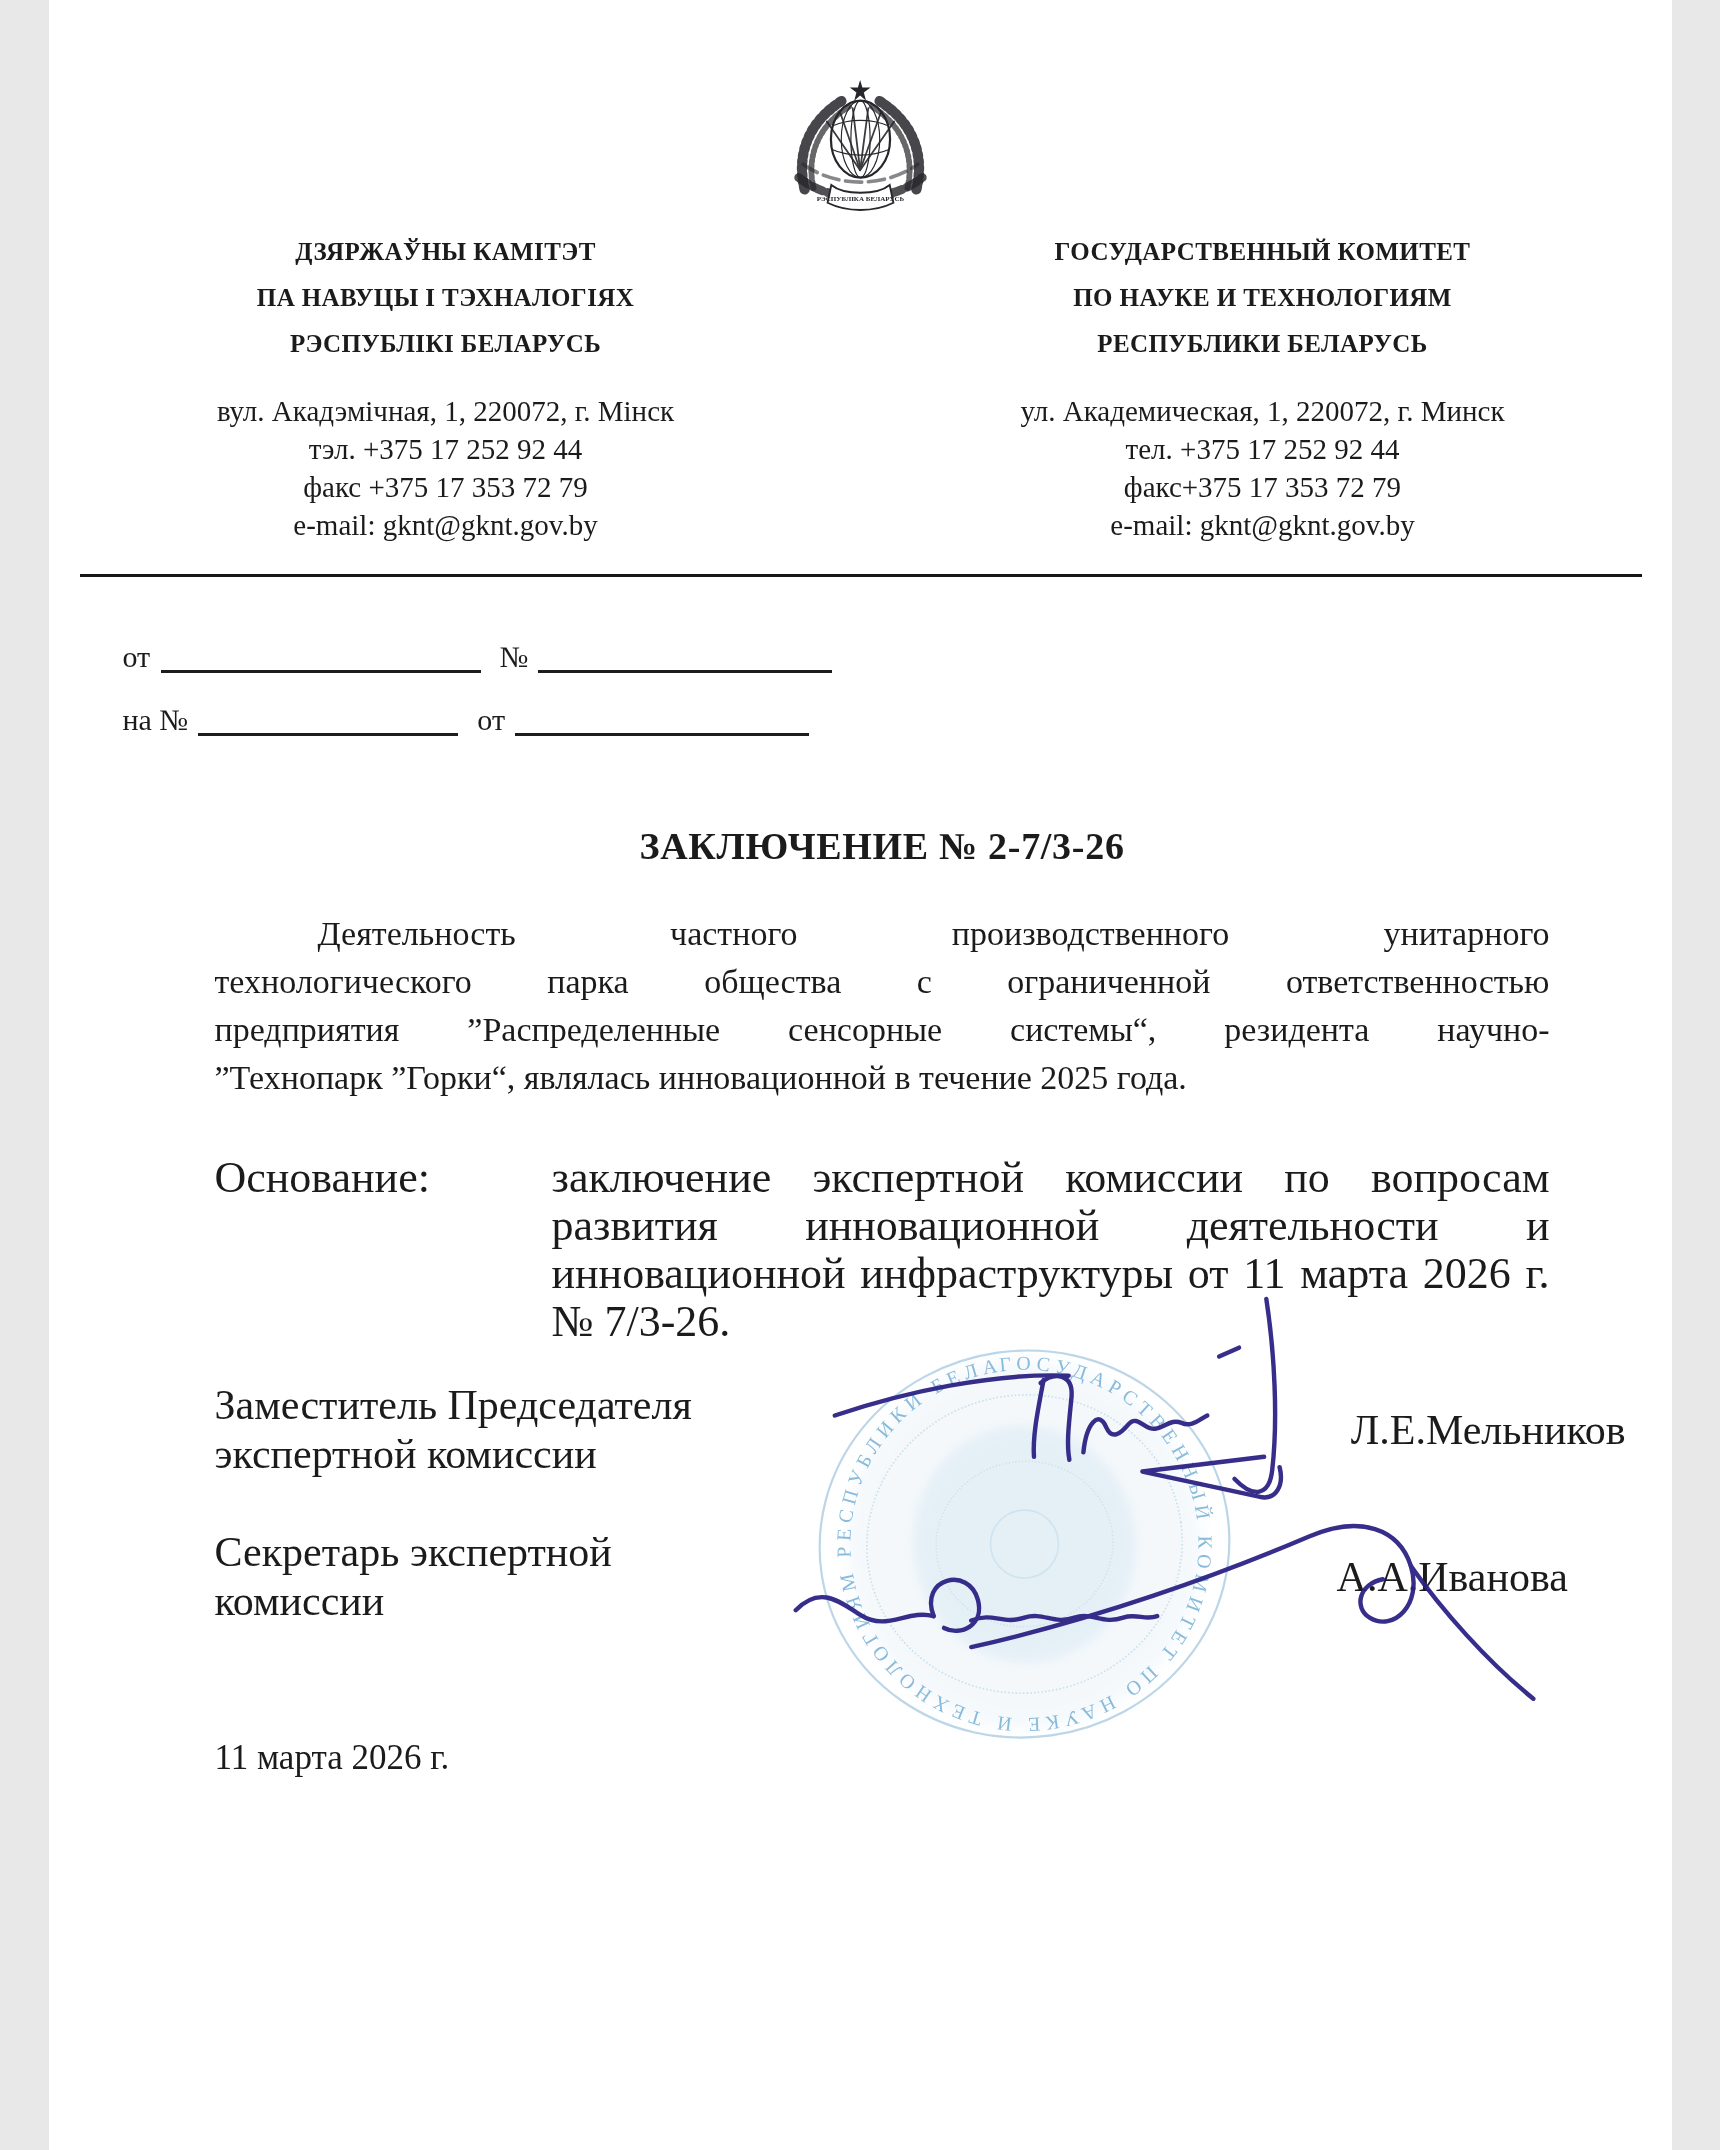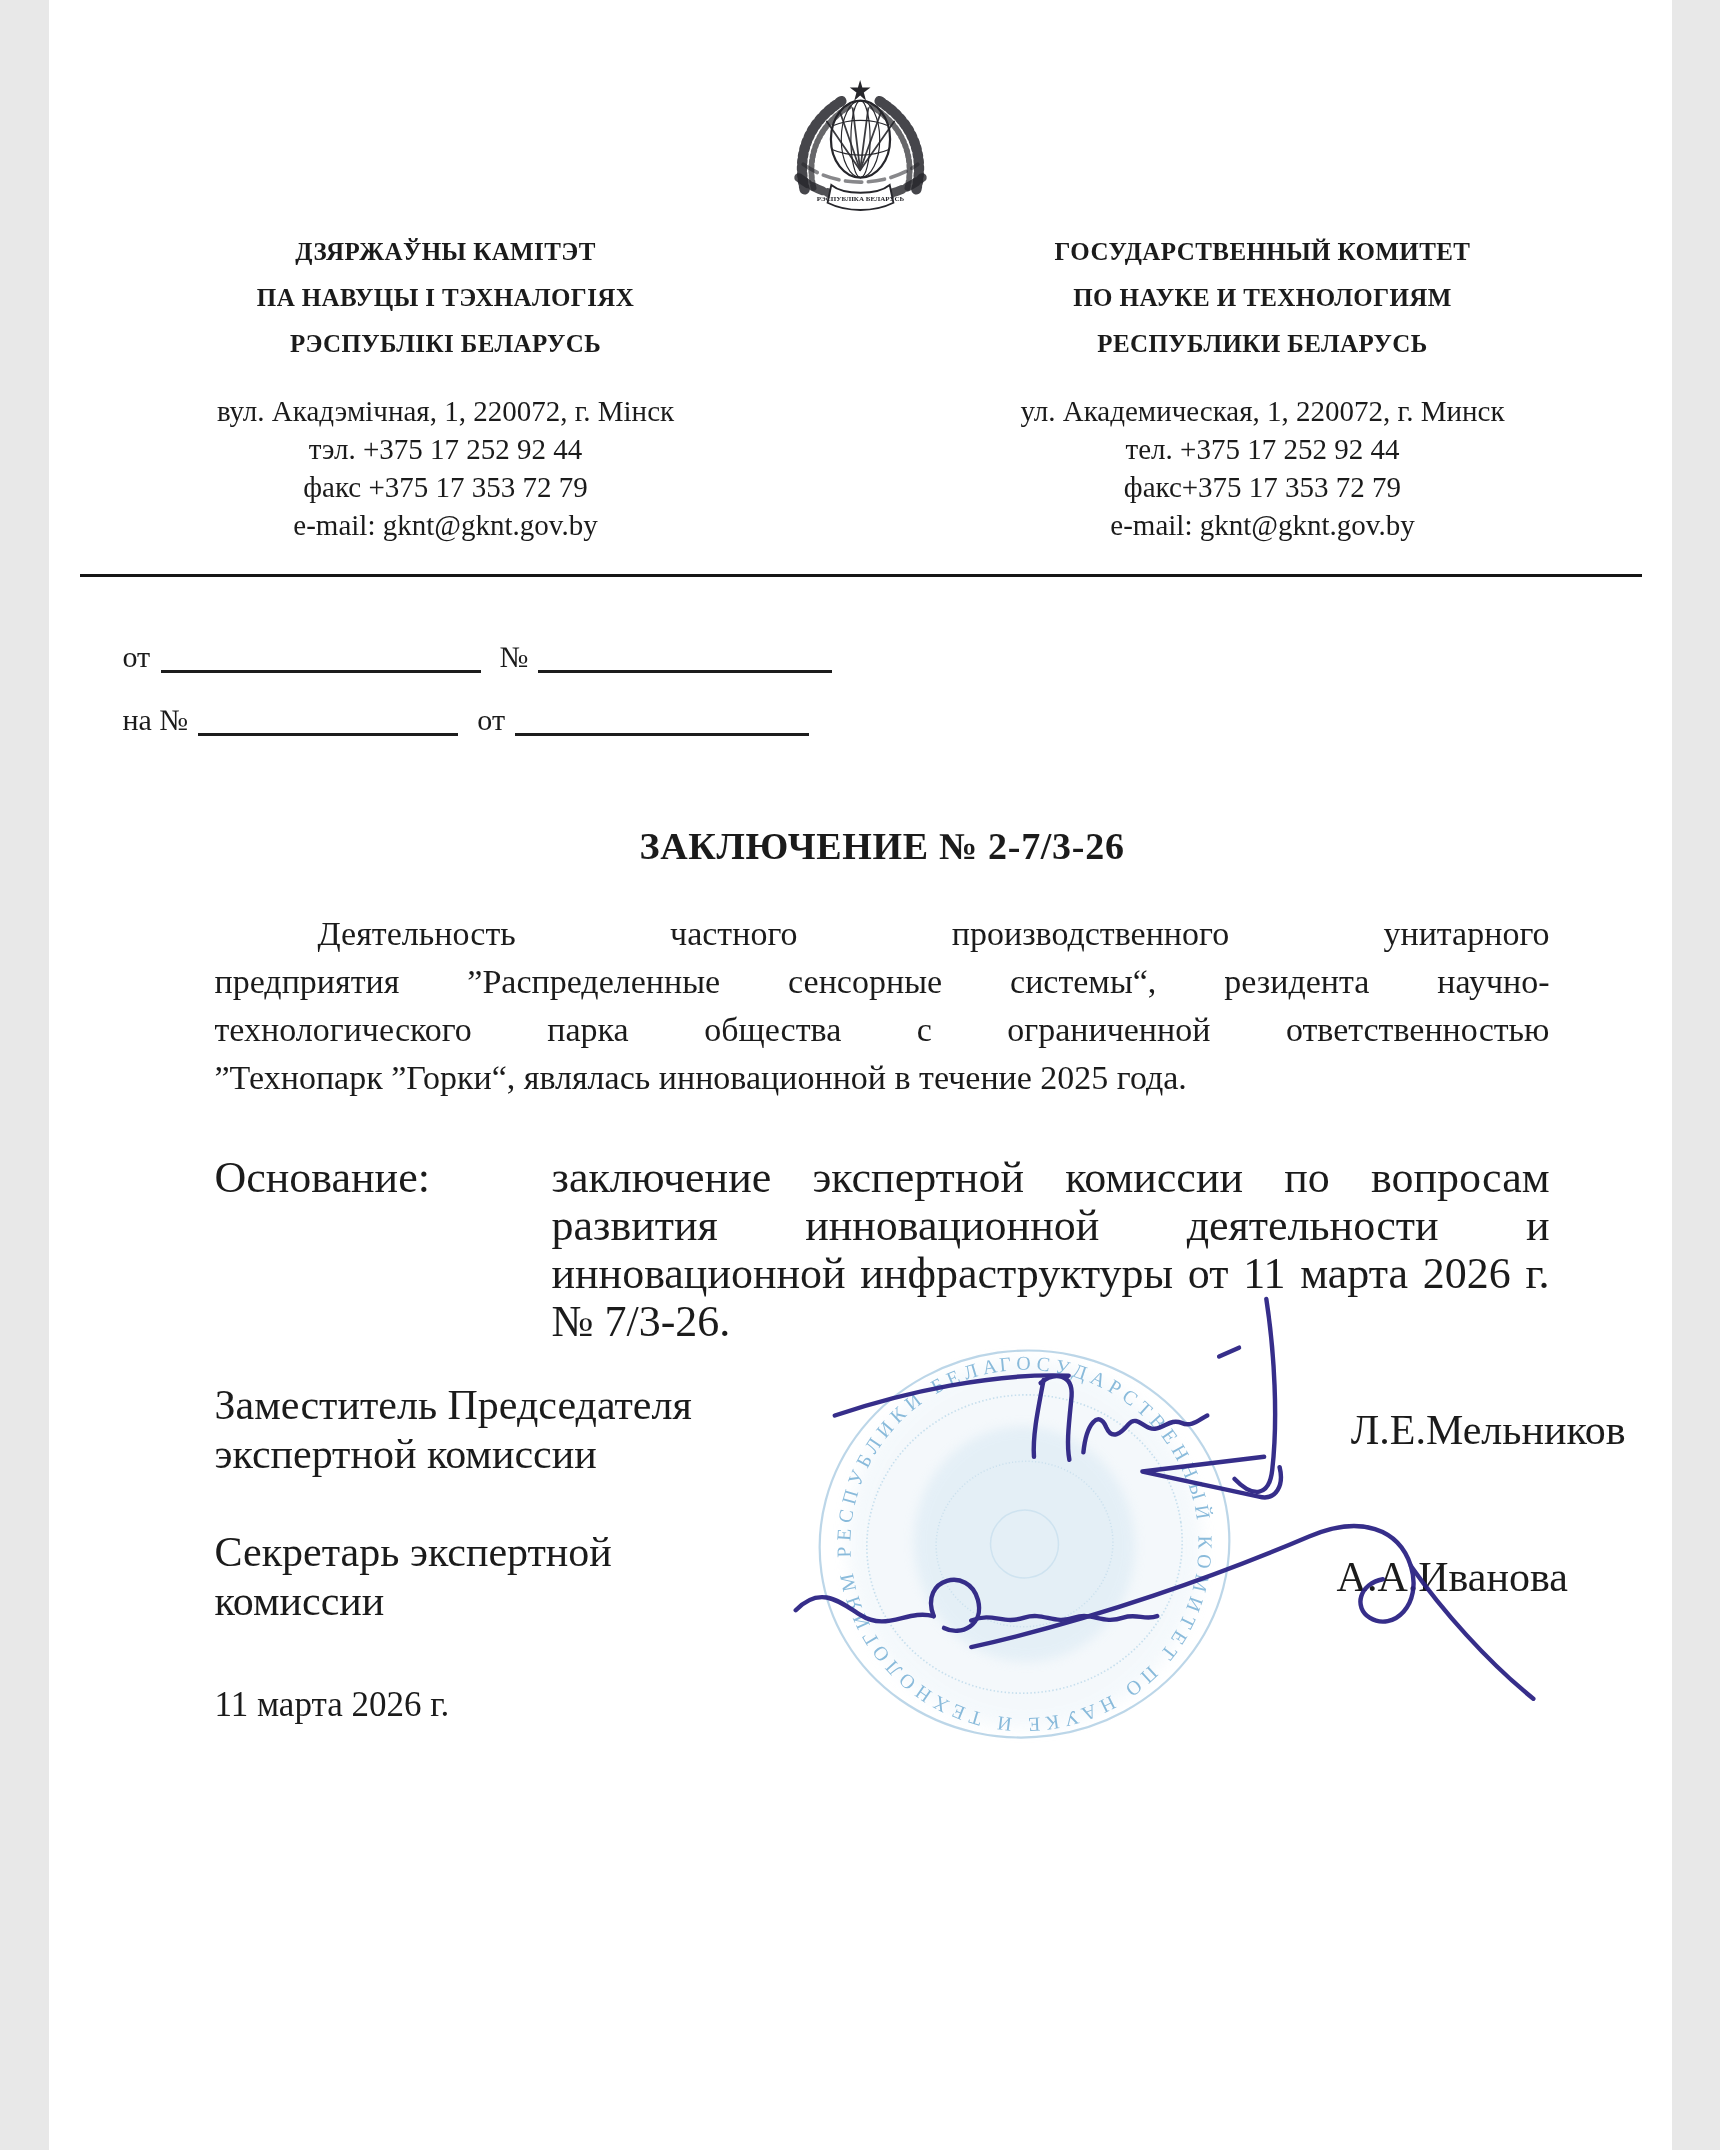--- a/index.html
+++ b/index.html
@@ -36,21 +36,21 @@
   .basis{margin-top:52px;display:flex;font-size:44px;}
   .basis-label{width:337px;flex:none;line-height:48px;}
   .basis-lines{flex:1;}
   .sig-row{display:flex;justify-content:space-between;align-items:center;font-size:42px;}
   .sig-row.first{margin-top:35px;}
   .sig-row.second{margin-top:49px;}
   .sig-role{line-height:49px;width:561px;}
   .sig-name{line-height:49px;text-align:right;white-space:nowrap;}
   .sig-name.n1{margin-right:-76px;}
   .sig-name.n2{margin-right:-18.4px;}
-  .doc-date{margin-top:58px;font-size:35px;line-height:41px;}
+  .doc-date{margin-top:111px;font-size:35px;line-height:41px;}
   
   .stamp-svg{position:absolute;left:738px;top:1324px;width:475px;height:443px;pointer-events:none;}
   .sign-svg{position:absolute;left:701px;top:1284px;width:922px;height:502px;pointer-events:none;}
 </style>
 </head>
 <body>
 
 <div class="page">
 
   <div class="emblem-wrap">
@@ -123,22 +123,22 @@
       <span>на №</span><span class="blank b3"></span><span class="lbl2">от</span><span class="blank b2"></span>
     </div>
   </div>
 
   <div class="main">
 
     <div class="doc-title">ЗАКЛЮЧЕНИЕ № 2-7/3-26</div>
 
     <div class="body-par">
       <div class="jline first">Деятельность частного производственного унитарного</div>
+      <div class="jline">технологического парка общества с ограниченной ответственностью</div>
       <div class="jline">предприятия ”Распределенные сенсорные системы“, резидента научно-</div>
-      <div class="jline">технологического парка общества с ограниченной ответственностью</div>
       <div class="jline last">”Технопарк ”Горки“, являлась инновационной в течение 2025 года.</div>
     </div>
 
     <div class="basis">
       <div class="basis-label">Основание:</div>
       <div class="basis-lines">
         <div class="jline">заключение экспертной комиссии по вопросам</div>
         <div class="jline">развития инновационной деятельности и</div>
         <div class="jline">инновационной инфраструктуры от 11 марта 2026 г.</div>
         <div class="jline last">№ 7/3-26.</div>

